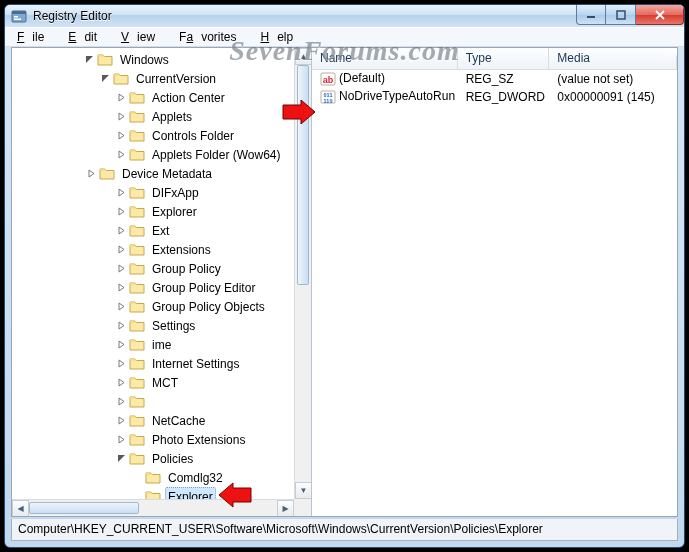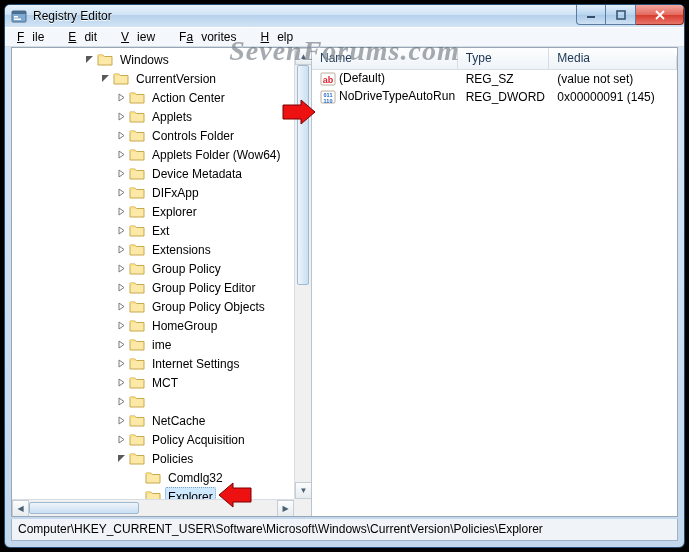--- a/index.html
+++ b/index.html
@@ -250,21 +250,21 @@
                   <svg viewBox="0 0 9 9">
                     <path d="M2 1 L7 4.5 L2 8 Z" fill="none" stroke="#7a7a7a"></path>
                   </svg>
                 </span>
                 <svg class="folder-icon" viewBox="0 0 16 13">
                   <path d="M1 2 L6 2 L7.5 3.5 L15 3.5 L15 12 L1 12 Z" fill="#fde9a7" stroke="#c7a84d"></path>
                   <path d="M1 2 L6 2 L7.5 3.5 L1 3.5 Z" fill="#f6d877"></path>
                 </svg>
                 <span class="tree-label">Applets Folder (Wow64)</span>
               </div>
-              <div class="tree-node" style="padding-left:102px">
+              <div class="tree-node" style="padding-left:72px">
                 <span class="tree-toggle">
                   <svg viewBox="0 0 9 9">
                     <path d="M2 1 L7 4.5 L2 8 Z" fill="none" stroke="#7a7a7a"></path>
                   </svg>
                 </span>
                 <svg class="folder-icon" viewBox="0 0 16 13">
                   <path d="M1 2 L6 2 L7.5 3.5 L15 3.5 L15 12 L1 12 Z" fill="#fde9a7" stroke="#c7a84d"></path>
                   <path d="M1 2 L6 2 L7.5 3.5 L1 3.5 Z" fill="#f6d877"></path>
                 </svg>
                 <span class="tree-label">Device Metadata</span>
@@ -356,21 +356,21 @@
               <div class="tree-node" style="padding-left:102px">
                 <span class="tree-toggle">
                   <svg viewBox="0 0 9 9">
                     <path d="M2 1 L7 4.5 L2 8 Z" fill="none" stroke="#7a7a7a"></path>
                   </svg>
                 </span>
                 <svg class="folder-icon" viewBox="0 0 16 13">
                   <path d="M1 2 L6 2 L7.5 3.5 L15 3.5 L15 12 L1 12 Z" fill="#fde9a7" stroke="#c7a84d"></path>
                   <path d="M1 2 L6 2 L7.5 3.5 L1 3.5 Z" fill="#f6d877"></path>
                 </svg>
-                <span class="tree-label">HomeGroup</span>
+                <span class="tree-label">Settings</span>
               </div>
               <div class="tree-node" style="padding-left:102px">
                 <span class="tree-toggle">
                   <svg viewBox="0 0 9 9">
                     <path d="M2 1 L7 4.5 L2 8 Z" fill="none" stroke="#7a7a7a"></path>
                   </svg>
                 </span>
                 <svg class="folder-icon" viewBox="0 0 16 13">
                   <path d="M1 2 L6 2 L7.5 3.5 L15 3.5 L15 12 L1 12 Z" fill="#fde9a7" stroke="#c7a84d"></path>
                   <path d="M1 2 L6 2 L7.5 3.5 L1 3.5 Z" fill="#f6d877"></path>
@@ -427,21 +427,21 @@
               <div class="tree-node" style="padding-left:102px">
                 <span class="tree-toggle">
                   <svg viewBox="0 0 9 9">
                     <path d="M2 1 L7 4.5 L2 8 Z" fill="none" stroke="#7a7a7a"></path>
                   </svg>
                 </span>
                 <svg class="folder-icon" viewBox="0 0 16 13">
                   <path d="M1 2 L6 2 L7.5 3.5 L15 3.5 L15 12 L1 12 Z" fill="#fde9a7" stroke="#c7a84d"></path>
                   <path d="M1 2 L6 2 L7.5 3.5 L1 3.5 Z" fill="#f6d877"></path>
                 </svg>
-                <span class="tree-label">Policy Acquisition</span>
+                <span class="tree-label">Photo Extensions</span>
               </div>
               <div class="tree-node" style="padding-left:102px">
                 <span class="tree-toggle">
                   <svg viewBox="0 0 9 9">
                     <path d="M1 1 L8 1 L1 8 Z" fill="#595959"></path>
                   </svg>
                 </span>
                 <svg class="folder-icon" viewBox="0 0 16 13">
                   <path d="M1 2 L6 2 L7.5 3.5 L15 3.5 L15 12 L1 12 Z" fill="#fde9a7" stroke="#c7a84d"></path>
                   <path d="M1 2 L6 2 L7.5 3.5 L1 3.5 Z" fill="#f6d877"></path>

